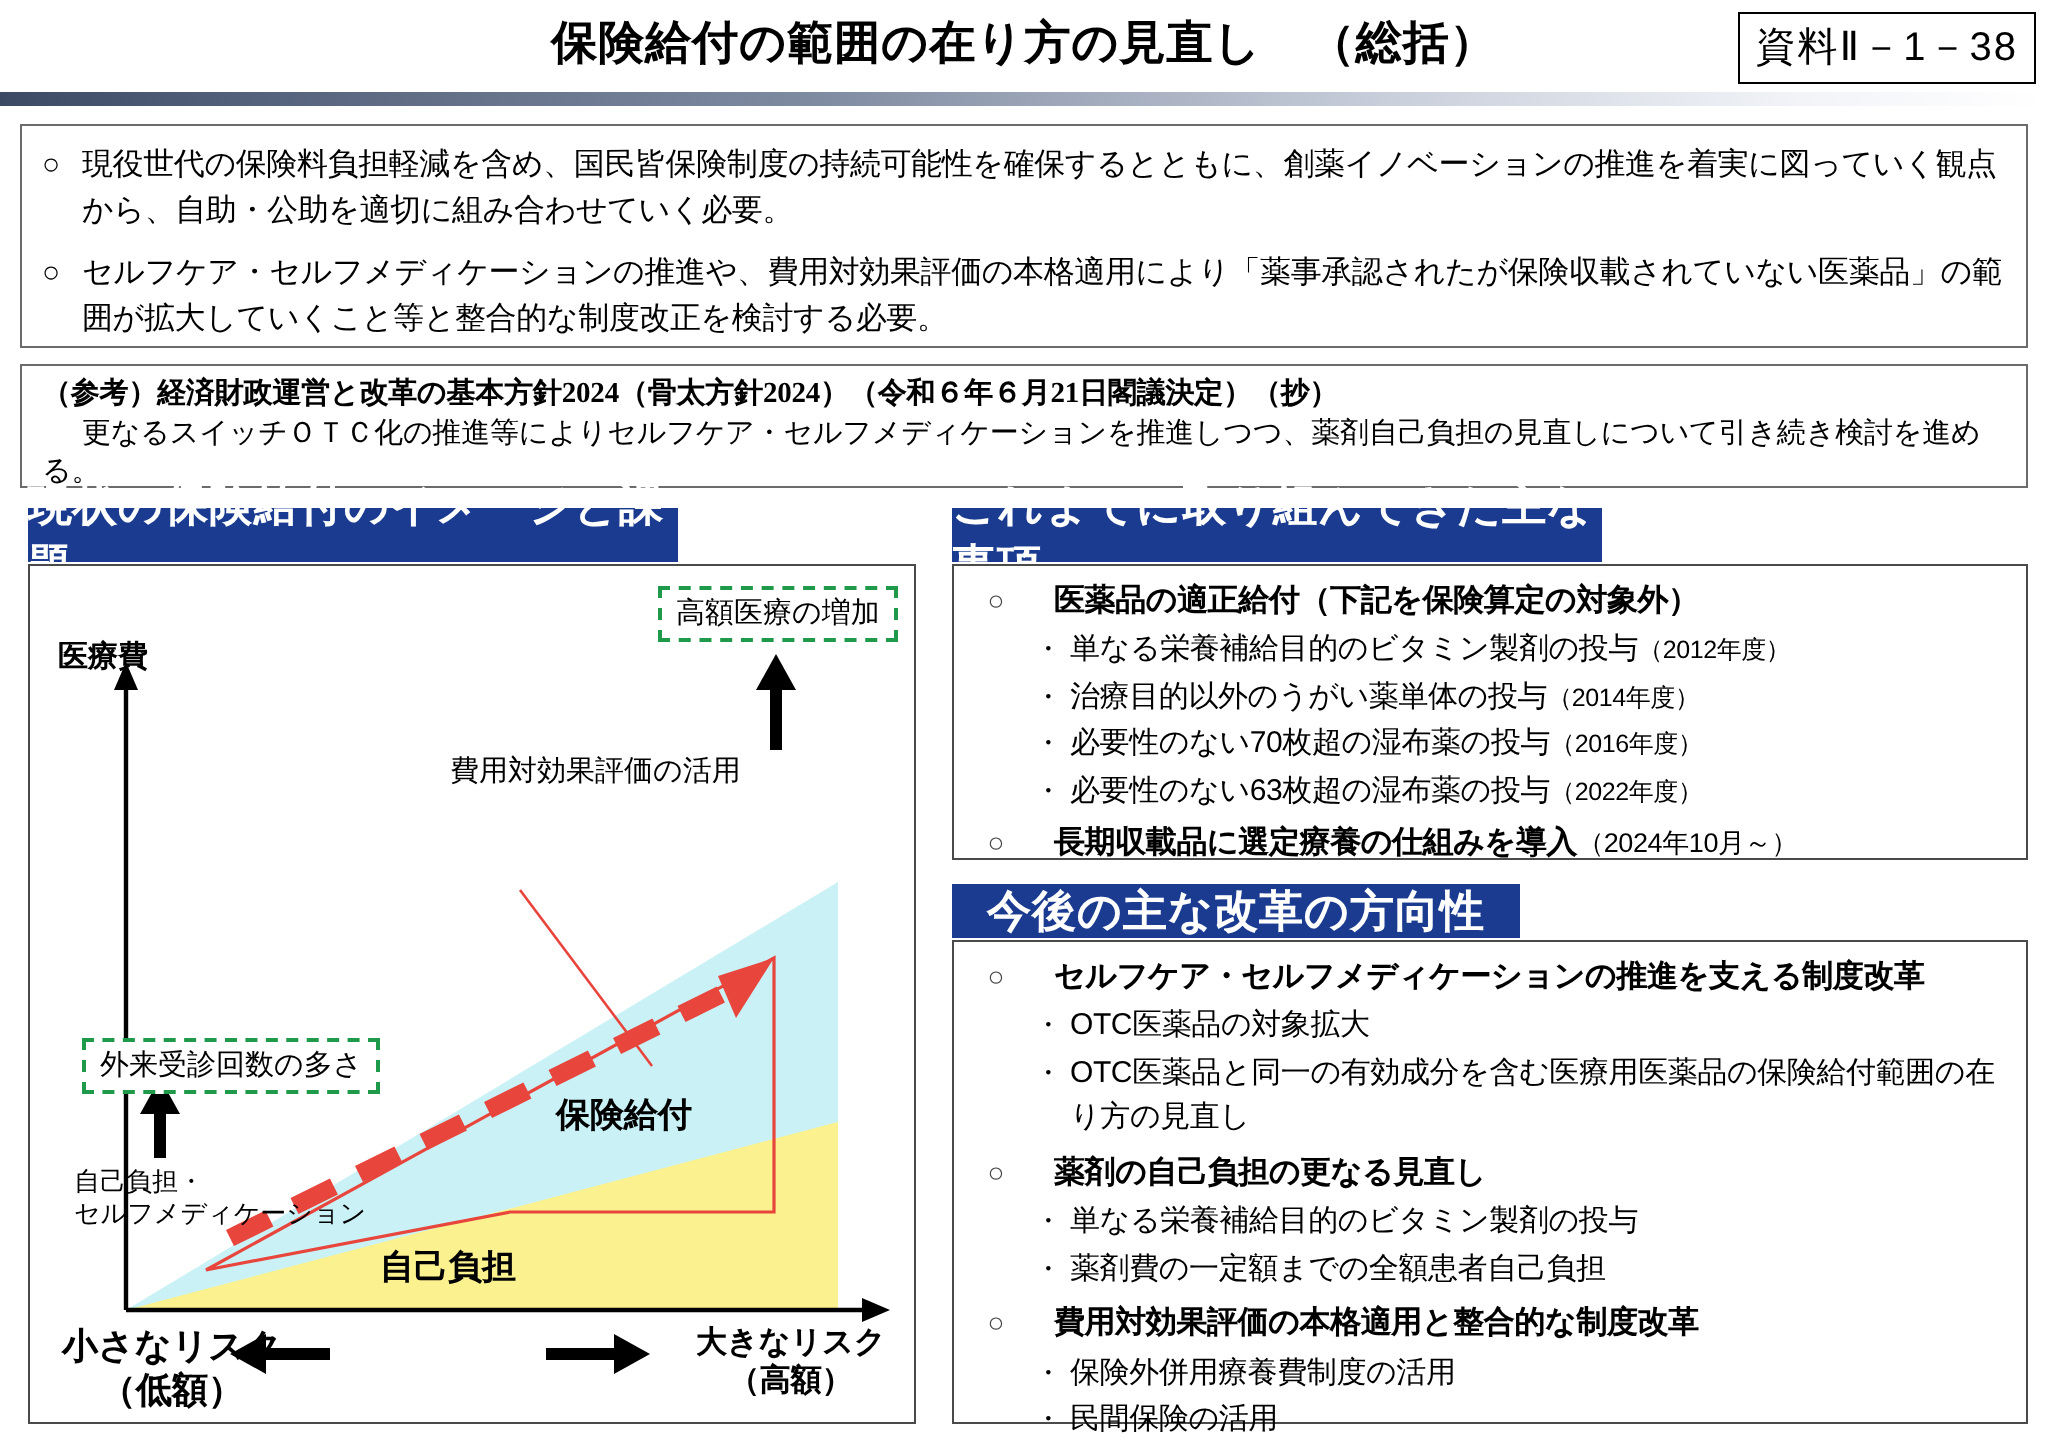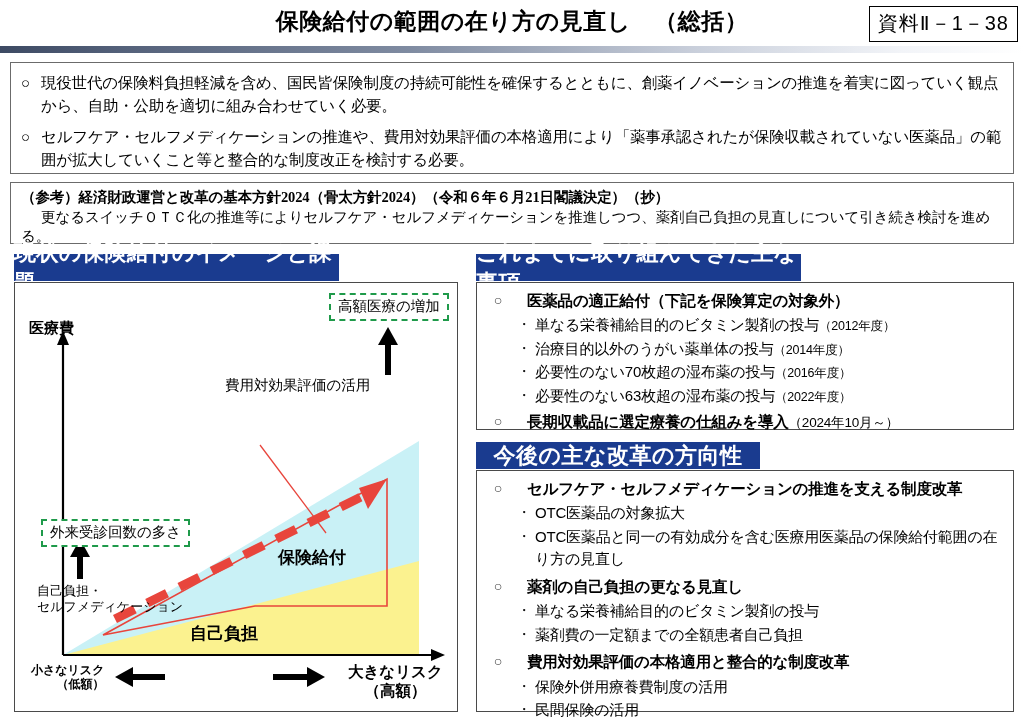--- a/index.html
+++ b/index.html
@@ -213,21 +213,21 @@
   #lbl-cost-eff {
     left: 210px; top: 93px;
     font-size: 14.5px;
   }
   #lbl-selfcare {
     left: 22px; top: 300px;
     font-size: 13px; line-height: 1.25;
   }
   #lbl-small-risk {
     left: 16px; top: 380px;
-    font-size: 12px; font-weight: bold; text-align: right;
+    font-size: 18px; font-weight: bold; text-align: center;
     line-height: 1.2;
   }
   #lbl-big-risk {
     left: 333px; top: 380px;
     font-size: 15.5px; font-weight: bold; text-align: center;
     line-height: 1.2;
   }
 
   .dashed-green {
     position: absolute;

